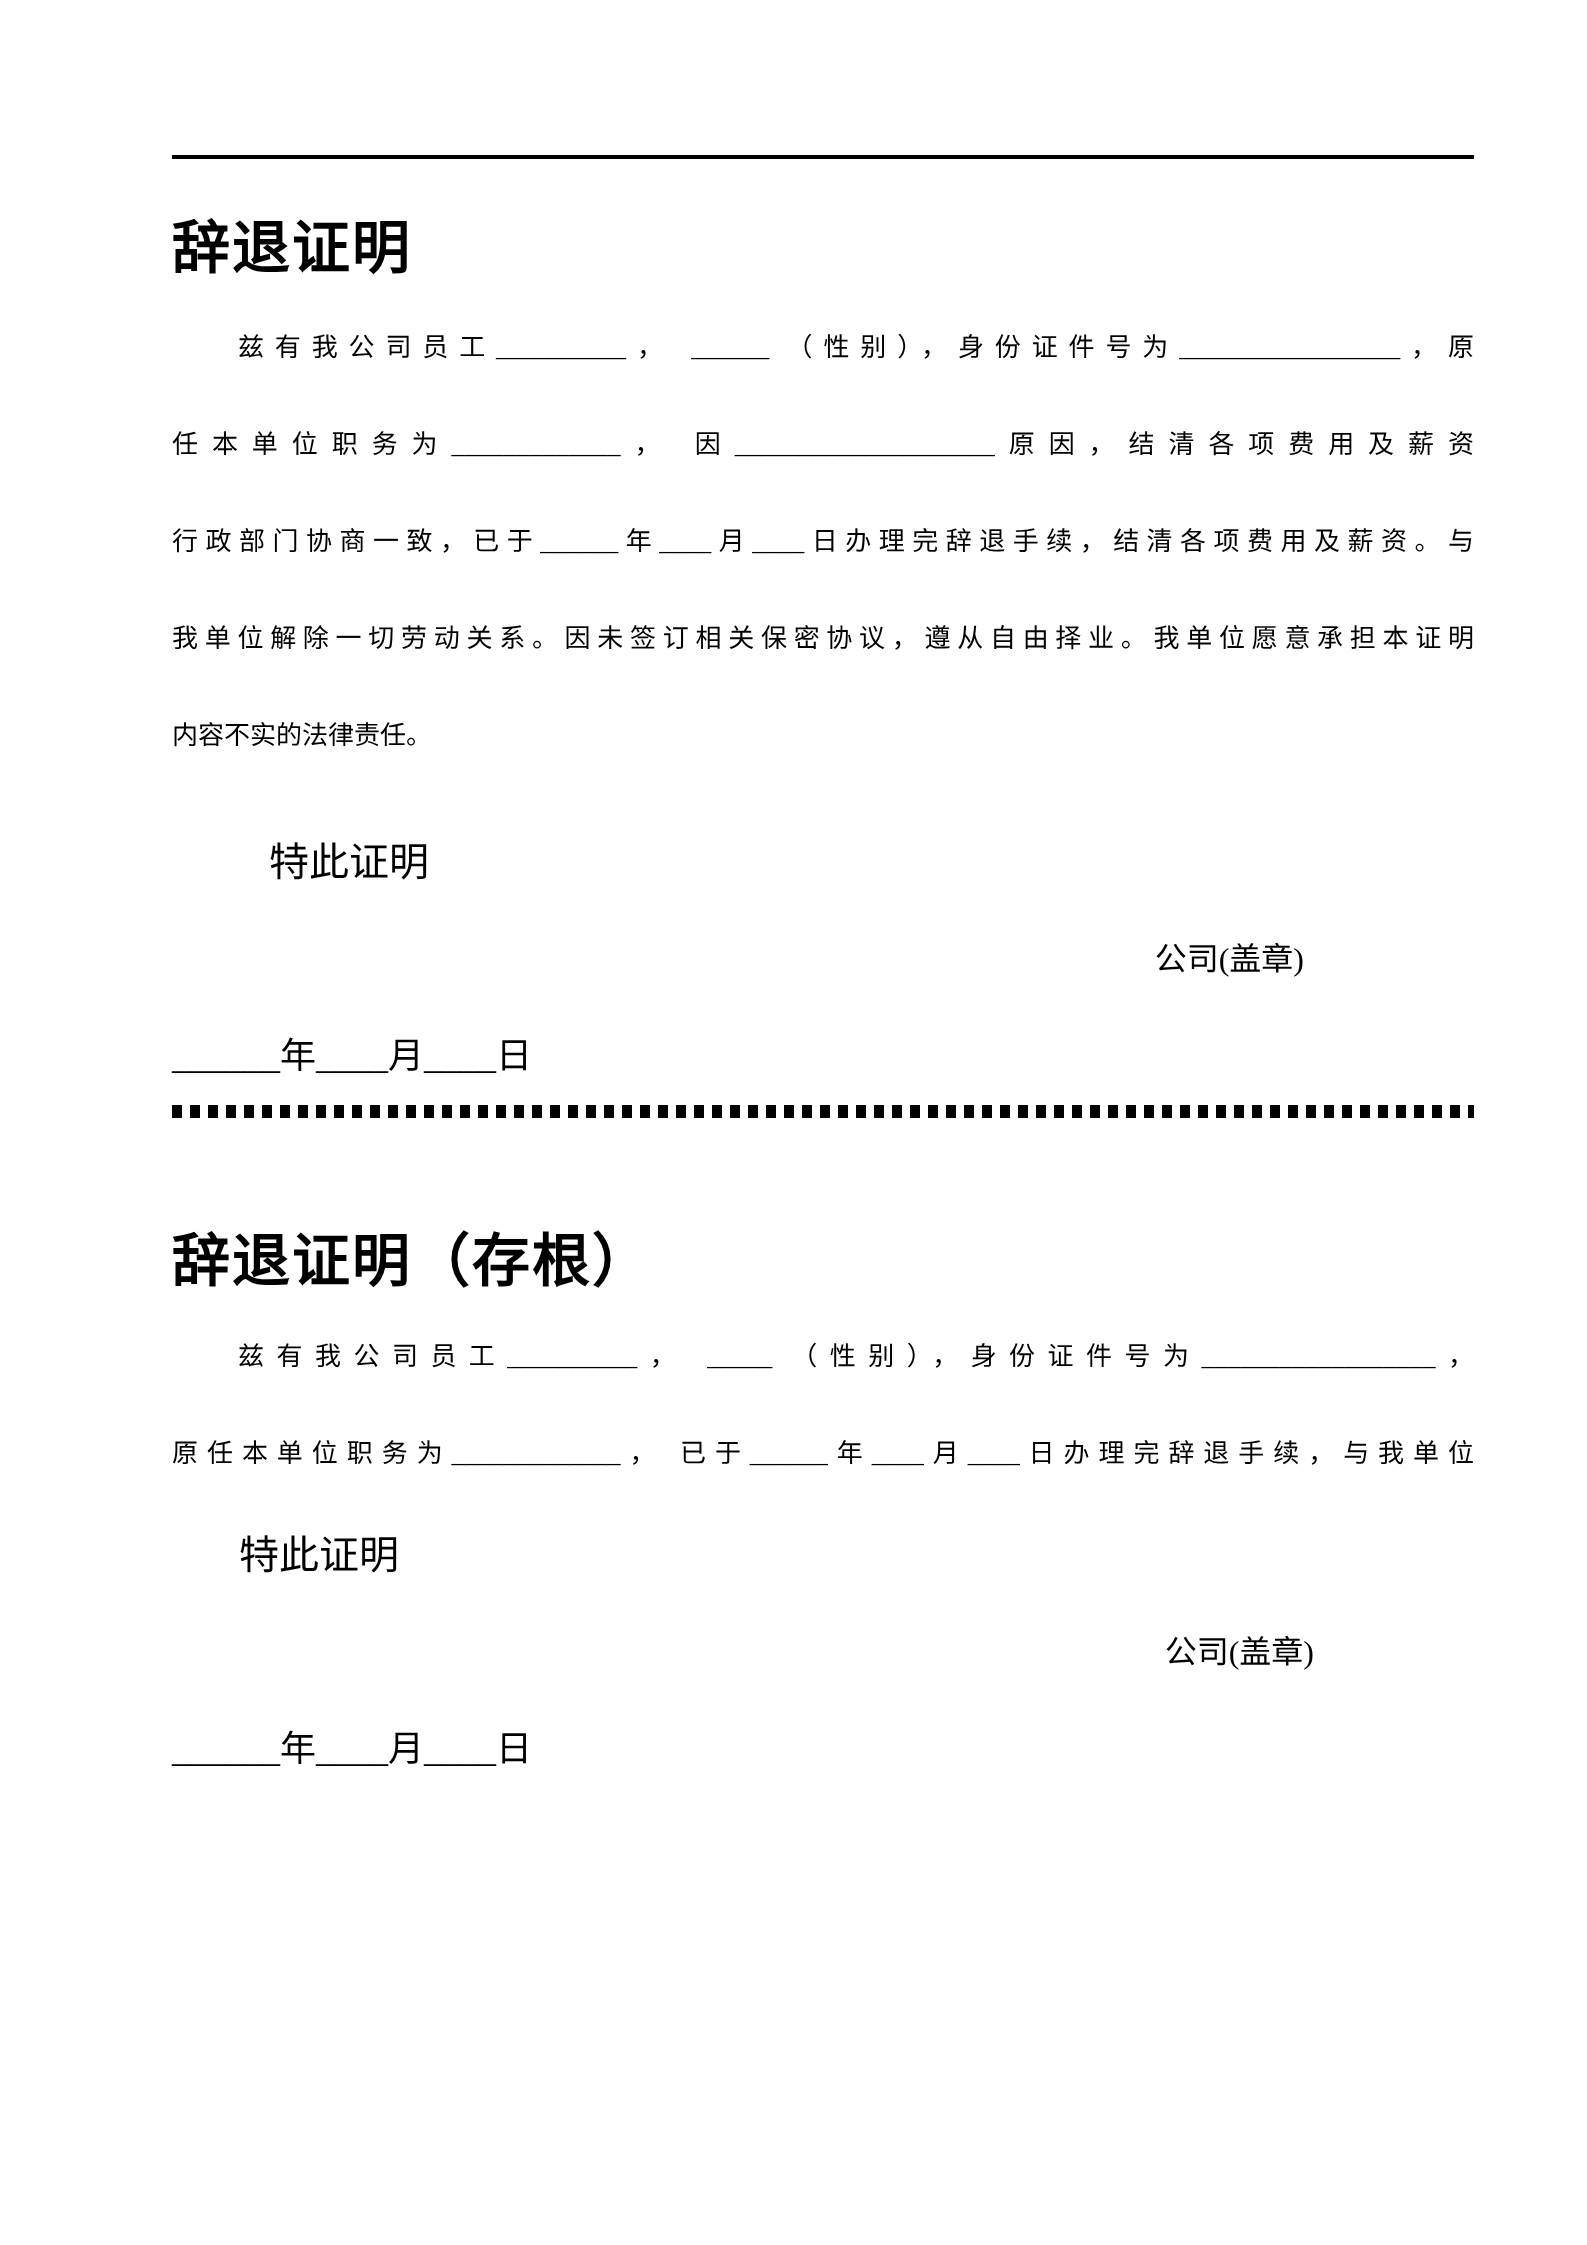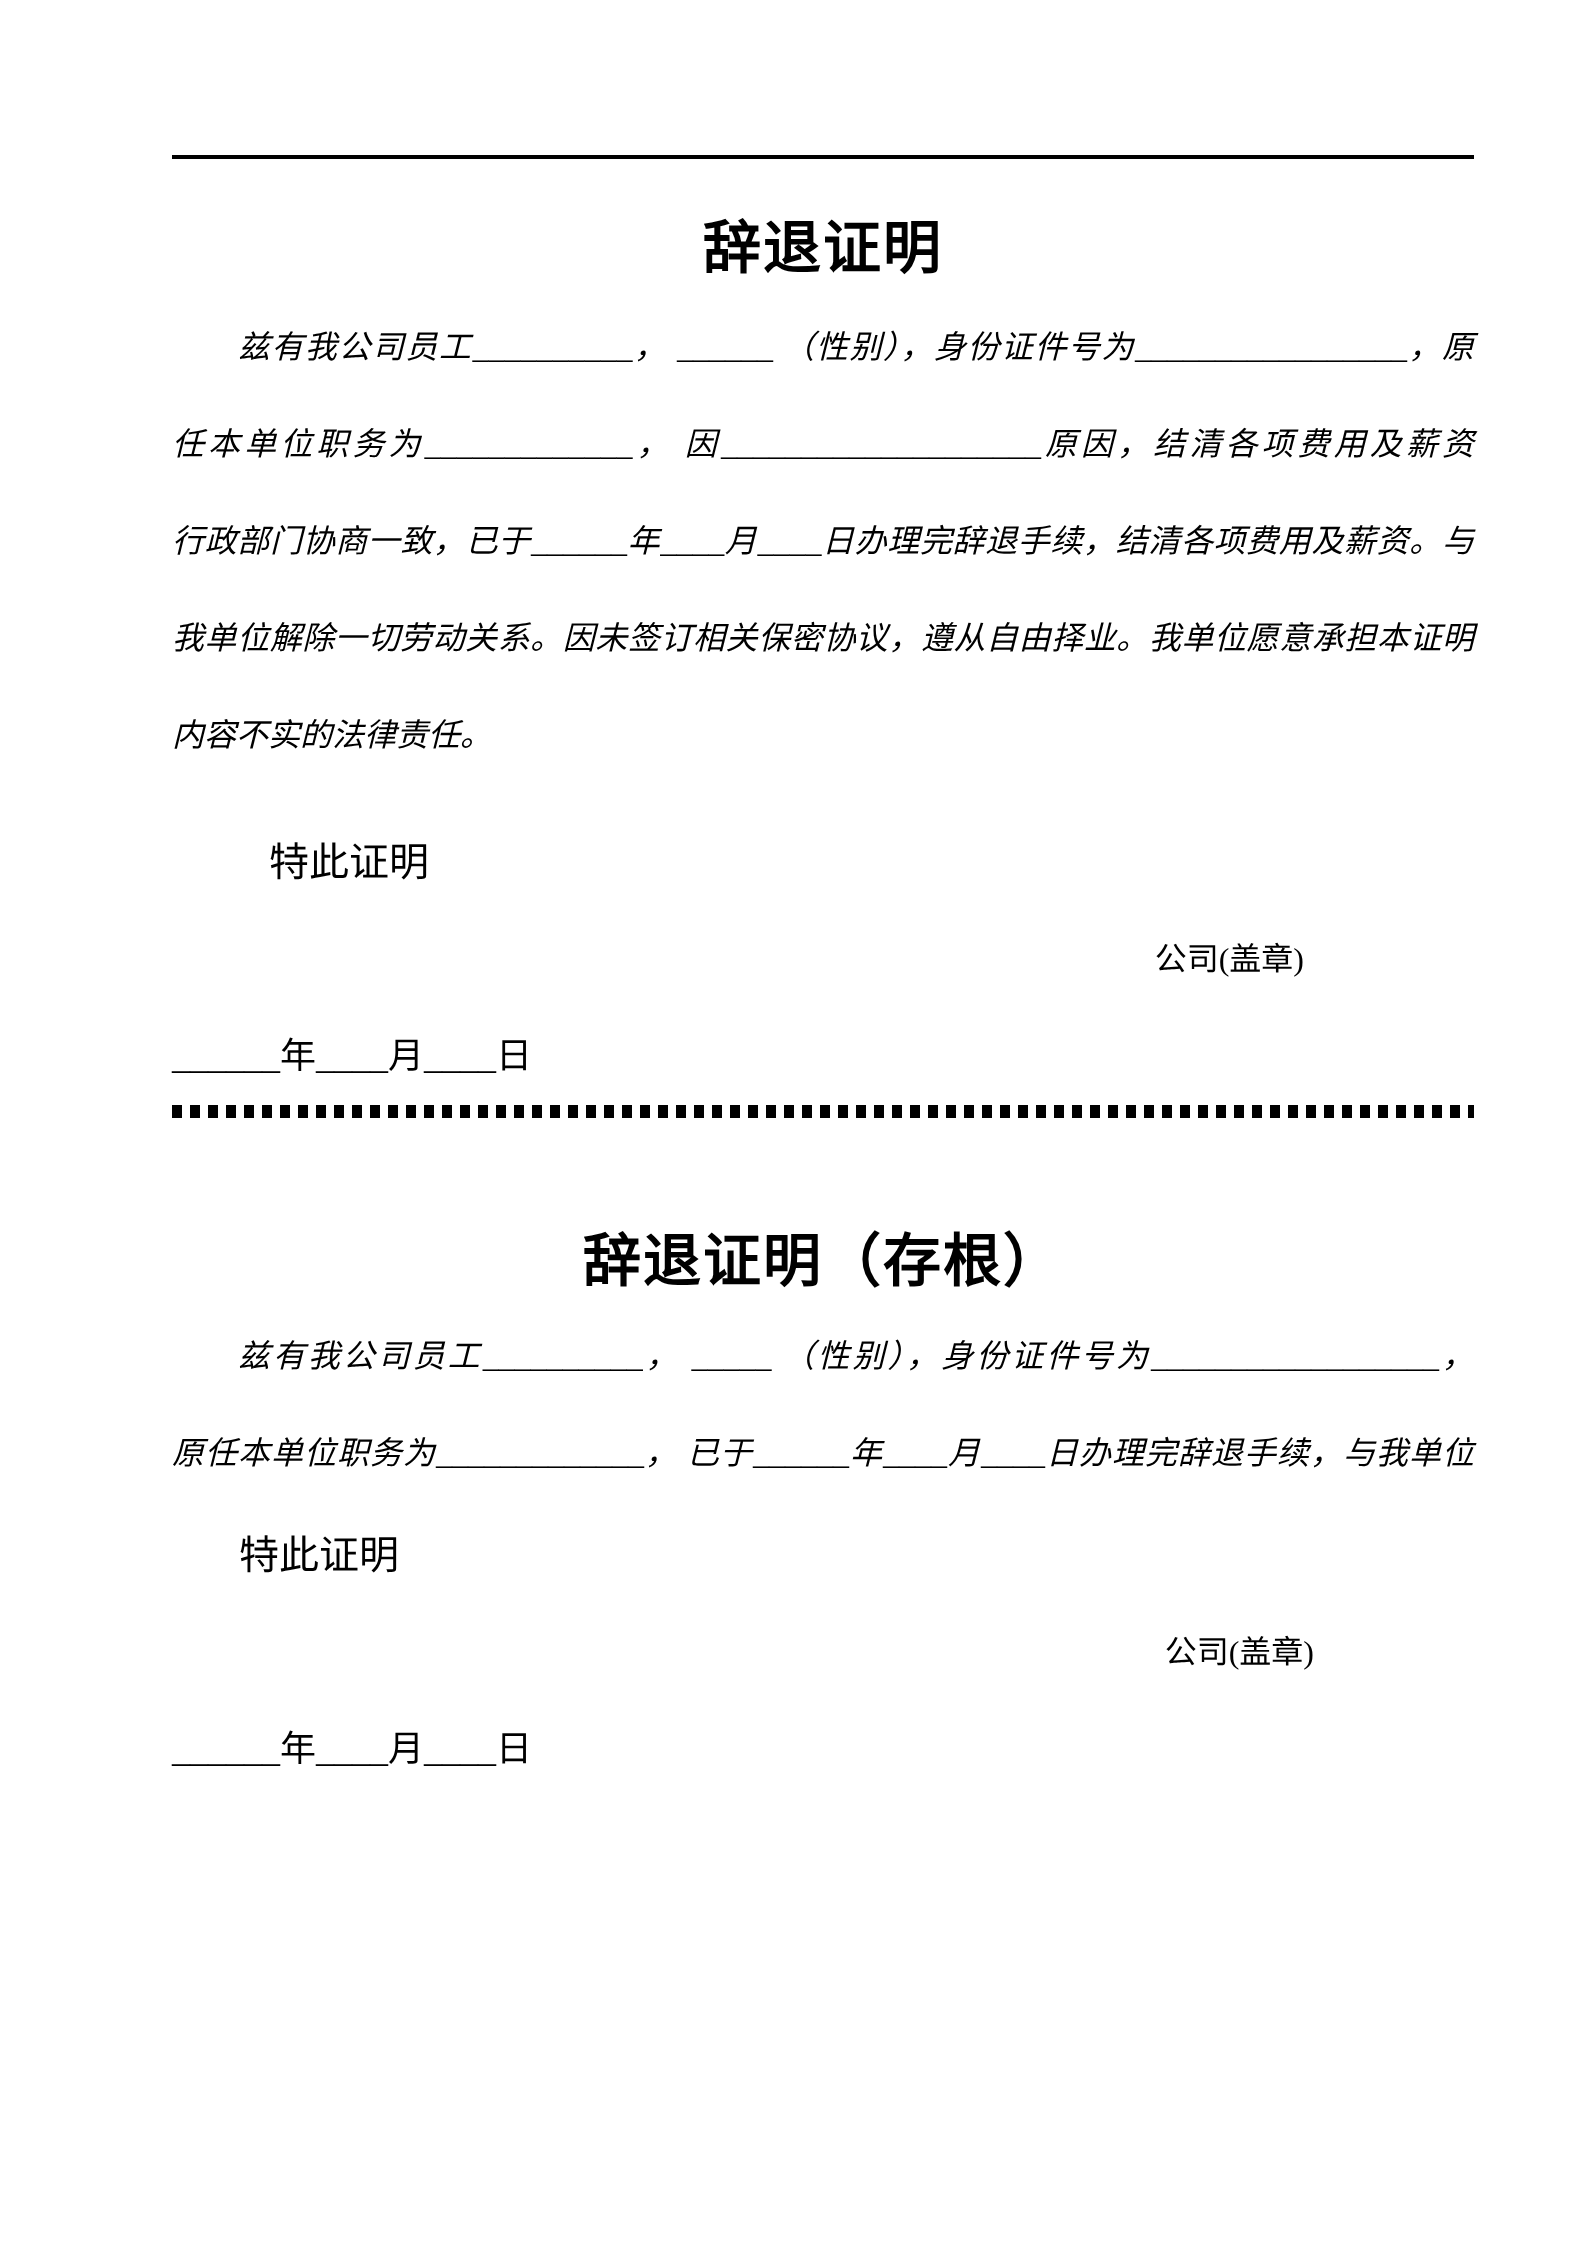--- a/index.html
+++ b/index.html
@@ -17,26 +17,25 @@
     margin-top:155px;
     border-top:4px solid #000;
     height:0;
   }
 
   h1.doc-title {
     margin:54px 0 0 0;
     font-size:58px;
     line-height:72px;
     font-weight:bold;
-    text-align:center;
     letter-spacing:2px;
   }
   .sec2 h1.doc-title { margin-top:108px; }
 
-  .para { margin-top:14px; font-size:32px;font-style:italic; }
+  .para { margin-top:14px; font-size:26px; }
   .sec2 .para { margin-top:10px; }
   .para .line { line-height:97px; }
   .para .line.indent { text-indent:66px; }
   .para .line.fill { text-align:justify; text-align-last:justify; }
 
   .closing {
     font-size:40px; line-height:97px;
     margin-top:30px; padding-left:97px;
   }
   .sec2 .closing { margin-top:5px; padding-left:67px; }

